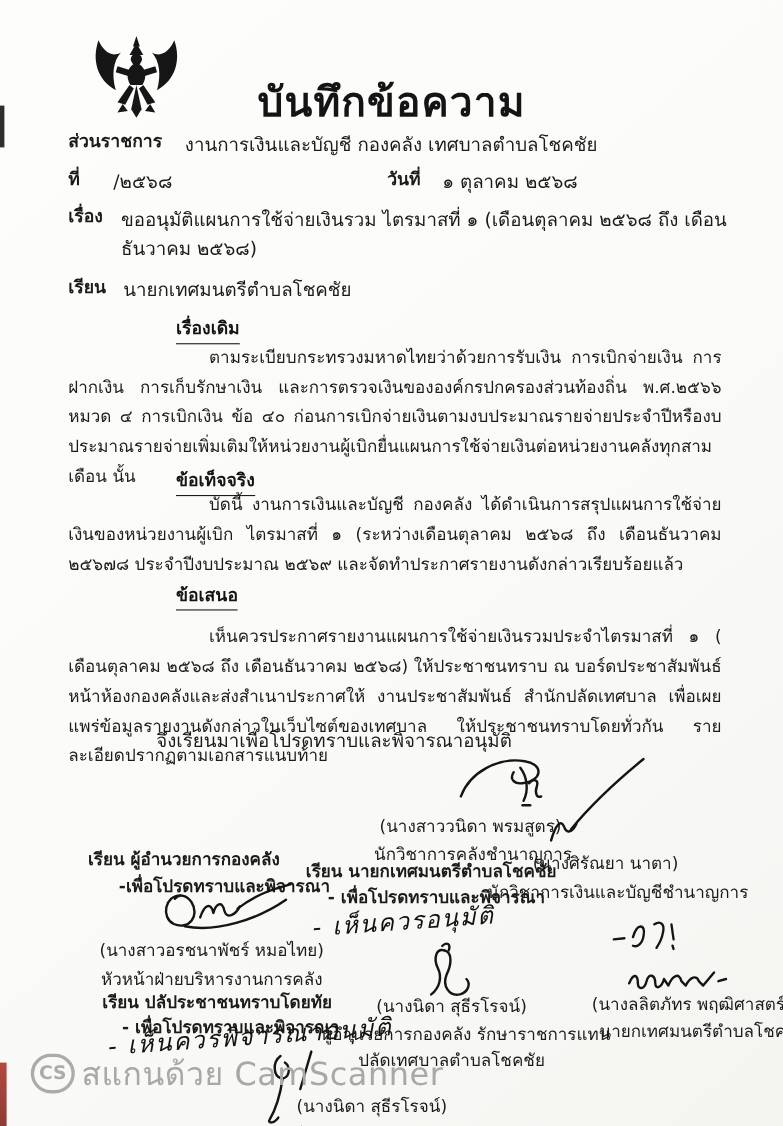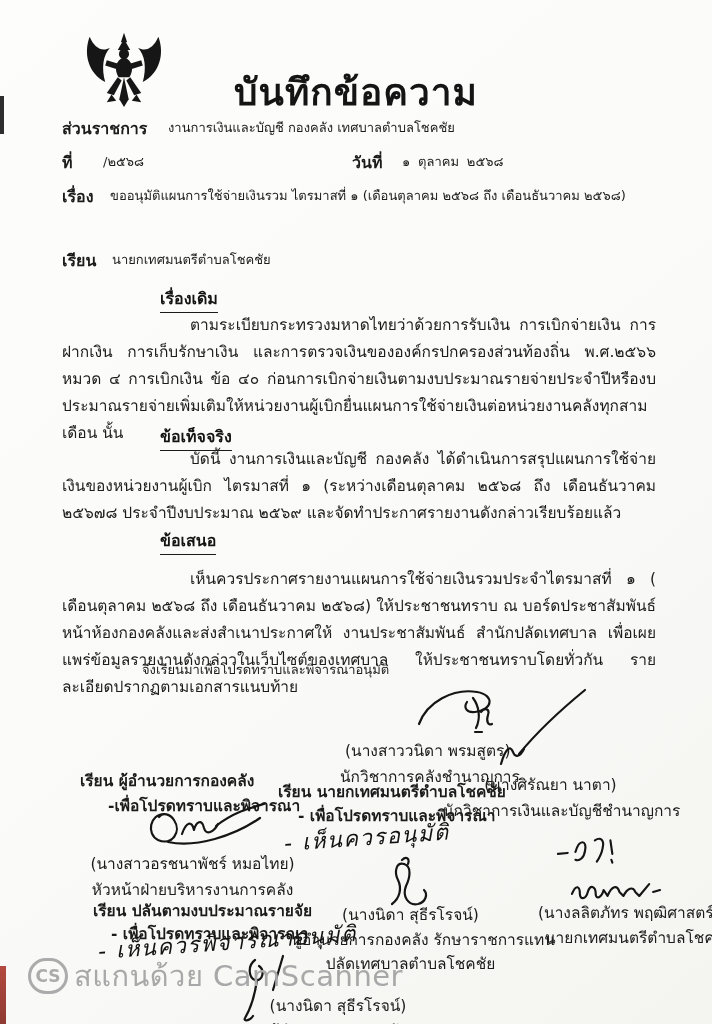--- a/index.html
+++ b/index.html
@@ -8,21 +8,21 @@
     background:linear-gradient(140deg,#fdfdfc 0%,#fafaf8 55%,#f4f4f1 100%);
     font-family:"DejaVu Sans","Liberation Sans",sans-serif;
     color:#1b1b1b;
   }
   .abs{position:absolute;}
   .title{
     left:0;top:62px;width:100%;text-align:center;
     font-size:37px;font-weight:700;letter-spacing:1px;color:#141414;
   }
   .lbl{font-weight:700;font-size:16px;}
-  .val{font-weight:400;font-size:13px;}
+  .val{font-weight:400;font-size:17px;}
   .body-par{
     left:62px;width:594px;font-size:15.5px;line-height:27px;
     text-align:justify;color:#1c1c1c;text-indent:128px;
   }
   .sec-head{
     font-size:16px;font-weight:700;color:#141414;
     border-bottom:1.6px solid #1b1b1b;padding-bottom:1px;
   }
   .sig-name{font-size:15.5px;text-align:center;white-space:nowrap;}
   .sig-title{font-size:15.5px;text-align:center;white-space:nowrap;}
@@ -69,21 +69,21 @@
   </svg>
 
   <div class="abs title">บันทึกข้อความ</div>
 
   <span class="abs lbl" style="left:62px;top:116px;">ส่วนราชการ</span>
   <span class="abs val" style="left:168px;top:117px;">งานการเงินและบัญชี   กองคลัง   เทศบาลตำบลโชคชัย</span>
 
   <span class="abs lbl" style="left:62px;top:150px;">ที่</span>
   <span class="abs val" style="left:103px;top:151px;">/๒๕๖๘</span>
   <span class="abs lbl" style="left:352px;top:150px;">วันที่</span>
-  <span class="abs val" style="left:402px;top:151px;font-family:Liberation Mono, monospace;">๑  ตุลาคม  ๒๕๖๘</span>
+  <span class="abs val" style="left:402px;top:151px;">๑  ตุลาคม  ๒๕๖๘</span>
 
   <span class="abs lbl" style="left:62px;top:184px;">เรื่อง</span>
   <span class="abs val" style="left:110px;top:185px;">ขออนุมัติแผนการใช้จ่ายเงินรวม  ไตรมาสที่ ๑  (เดือนตุลาคม ๒๕๖๘ ถึง เดือนธันวาคม ๒๕๖๘)</span>
 
   <span class="abs lbl" style="left:62px;top:248px;">เรียน</span>
   <span class="abs val" style="left:112px;top:249px;">นายกเทศมนตรีตำบลโชคชัย</span>
 
   <span class="abs sec-head" style="left:160px;top:286px;">เรื่องเดิม</span>
   <div class="abs body-par" style="top:312px;">ตามระเบียบกระทรวงมหาดไทยว่าด้วยการรับเงิน การเบิกจ่ายเงิน การฝากเงิน การเก็บรักษาเงิน และการตรวจเงินขององค์กรปกครองส่วนท้องถิ่น พ.ศ.๒๕๖๖ หมวด ๔ การเบิกเงิน ข้อ ๔๐ ก่อนการเบิกจ่ายเงินตามงบประมาณรายจ่ายประจำปีหรืองบประมาณรายจ่ายเพิ่มเติมให้หน่วยงานผู้เบิกยื่นแผนการใช้จ่ายเงินต่อหน่วยงานคลังทุกสามเดือน  นั้น</div>
 
@@ -115,21 +115,21 @@
   <span class="abs route-note" style="left:108px;top:793px;">-เพื่อโปรดทราบและพิจารณา</span>
   <svg class="abs sig" style="left:138px;top:800px;" width="130" height="56" viewBox="0 0 130 56">
     <path d="M26,14 C12,14 8,34 20,40 C34,46 44,32 36,20 C32,14 25,12 21,17"></path>
     <path d="M44,34 C48,22 54,20 56,30 C58,22 64,18 66,28 C68,36 76,32 80,24"></path>
     <path d="M78,26 C96,12 112,8 126,4"></path>
     <path d="M30,42 C58,48 96,36 122,18"></path>
   </svg>
   <div class="abs sig-title" style="left:70px;top:877px;width:245px;">หัวหน้าฝ่ายบริหารงานการคลัง</div>
   <div class="abs sig-name" style="left:70px;top:851px;width:245px;">(นางสาวอรชนาพัชร์  หมอไทย)</div>
 
-  <span class="abs route" style="left:93px;top:898px;">เรียน ปลันตามงบประมาณรายจัย</span>
+  <span class="abs route" style="left:93px;top:898px;">เรียน ปลัประชาชนทราบโดยทัย</span>
   <span class="abs route-note" style="left:111px;top:921px;">- เพื่อโปรดทราบและพิจารณา</span>
   <span class="abs handwrite" style="left:98px;top:934px;">- เห็นควรพิจารณาอนุมัติ</span>
   <svg class="abs sig" style="left:225px;top:950px;" width="70" height="72" viewBox="0 0 70 72">
     <path d="M30,10 C22,16 24,28 30,30 C38,32 40,20 34,16"></path>
     <path d="M32,30 C30,44 26,58 20,68 C18,71 24,72 28,66"></path>
     <path d="M58,6 L48,40"></path>
   </svg>
 
   <div class="abs sig-name" style="left:248px;top:993px;width:180px;">(นางนิดา  สุธีรโรจน์)</div>
   <div class="abs sig-title" style="left:248px;top:1018px;width:180px;">ผู้อำนวยการกองคลัง</div>

